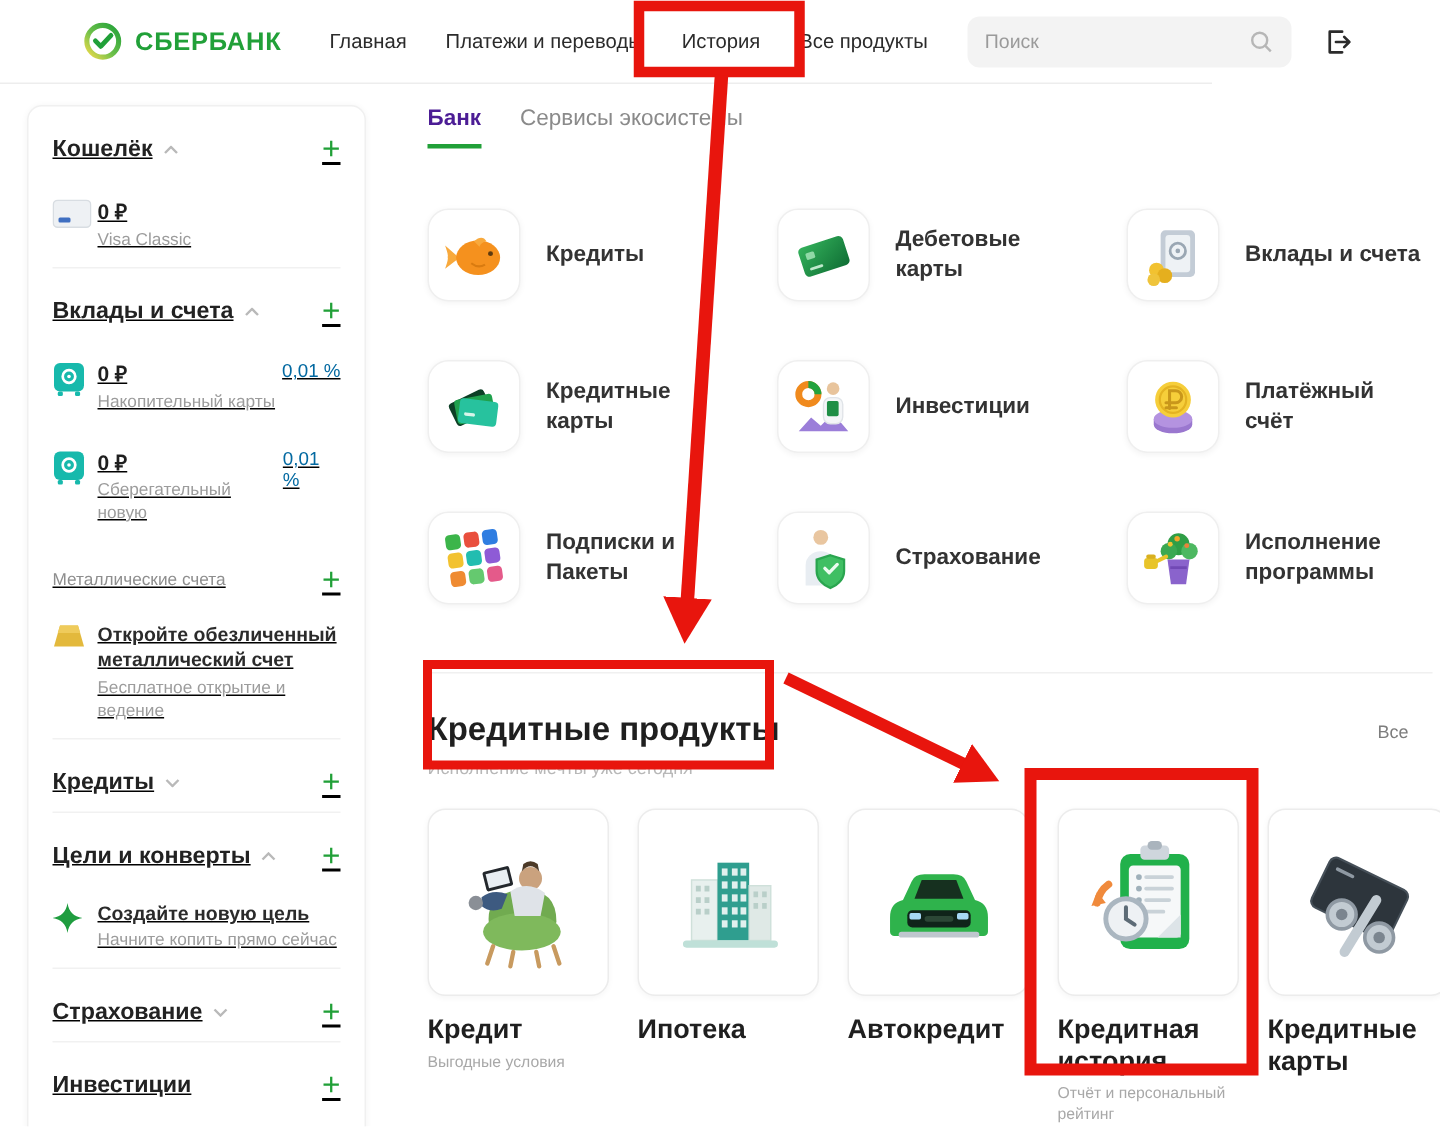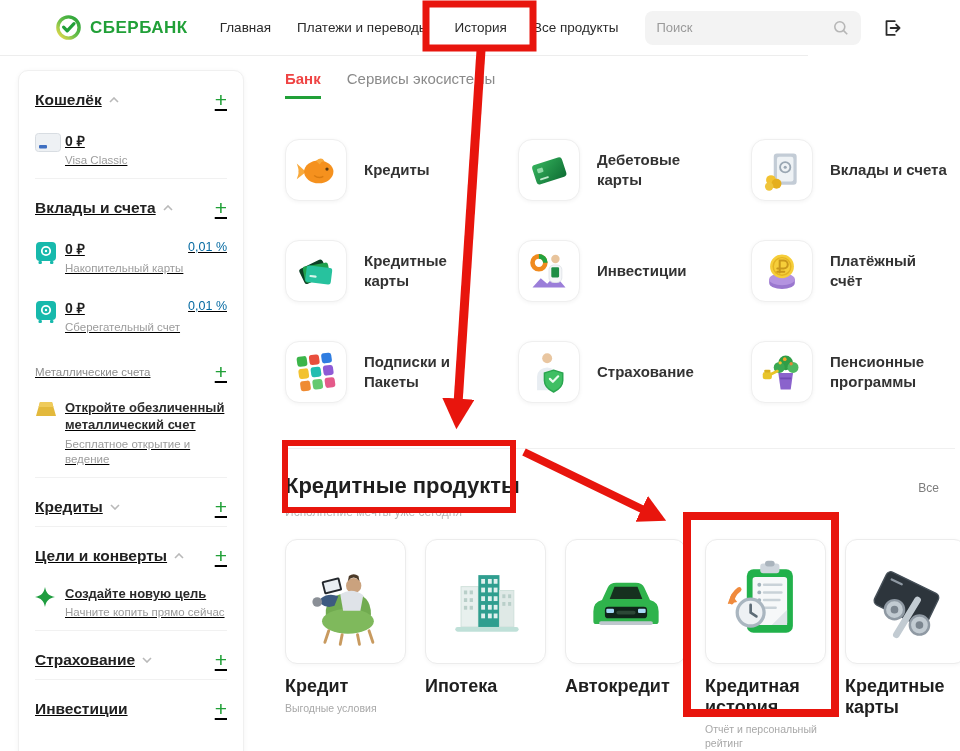--- a/index.html
+++ b/index.html
@@ -39,21 +39,21 @@
   .sb-item .ic { width:30px; flex:0 0 30px; display:flex; justify-content:flex-start; padding-top:2px; }
   .sb-amt { font-size:14px; font-weight:bold; color:#1f1f1f; }
   .sb-sub { font-size:11.5px; color:#9c9c9c; margin-top:3px; line-height:1.3; }
   .sb-rate { margin-left:auto; font-size:12.5px; color:#0369a1; padding-top:1px; }
   .sb-offer-title { font-size:13px; font-weight:600; color:#2b2b2b; line-height:1.35; }
 
   
   .main { position:absolute; top:70px; left:285px; width:672px; }
   .tabs { display:flex; gap:26px; align-items:flex-start; }
   .tab { font-size:15px; color:#8a8a8a; cursor:pointer; padding-bottom:9px; }
-  .tab.active { color:#ef4444; font-weight:600; border-bottom:3px solid #21A038; }
+  .tab.active { color:#4c1d95; font-weight:600; border-bottom:3px solid #21A038; }
   .tiles { margin-top:20px; display:grid; grid-template-columns:233px 233px 206px; grid-auto-rows:101px; }
   .tile { display:flex; align-items:center; gap:17px; cursor:pointer; }
   .tile-icon { width:62px; height:62px; flex:0 0 62px; background:#fff; border:1px solid #efefef;
                border-radius:14px; box-shadow:0 1px 4px rgba(0,0,0,.05); display:flex;
                align-items:center; justify-content:center; }
   .tile-label { font-size:15px; font-weight:600; color:#333; line-height:1.3; max-width:120px; }
   .hr { margin-top:26px; border-top:1px solid #f0f0f0; width:670px; }
 
   .sec-head { margin-top:24px; position:relative; }
   .sec-title { font-size:22px; font-weight:bold; color:#1f1f1f; }
@@ -170,21 +170,21 @@
           <svg width="22" height="24" viewBox="0 0 22 24">
             <rect x="1" y="1" width="20" height="19" rx="4" fill="#17B9AC"></rect>
             <circle cx="11" cy="10" r="4.2" fill="none" stroke="#fff" stroke-width="1.8"></circle>
               <circle cx="11" cy="10" r="1.2" fill="#fff"></circle>
             <rect x="3.5" y="20" width="3.4" height="3" rx="1" fill="#17B9AC"></rect>
               <rect x="15" y="20" width="3.4" height="3" rx="1" fill="#17B9AC"></rect>
           </svg>
         </span>
         <div>
           <div class="sb-amt">0 ₽</div>
-          <div class="sb-sub">Сберегательный счет</div>
+          <div class="sb-sub">Сберегательный новую</div>
         </div>
         <span class="sb-rate">0,01 %</span>
       </div>
       <div class="sb-title-row" style="margin-top:28px;">
         <span class="sb-title-sm">Металлические счета</span>
         <span class="plus">+</span>
       </div>
       <div class="sb-item" style="margin-top:18px;">
         <span class="ic">
           <svg width="22" height="16" viewBox="0 0 22 16">
@@ -390,21 +390,21 @@
           <circle cx="27" cy="10" r="2" fill="#f2a62a"></circle>
               <circle cx="34" cy="15" r="1.8" fill="#e9823a"></circle>
               <circle cx="22" cy="14" r="1.8" fill="#f2c230"></circle>
           <path d="M20 25 h16 l-2.5 18 h-11 z" fill="#8a63cc"></path>
           <path d="M22 31 h12" stroke="#7149b5" stroke-width="2"></path>
           <rect x="3" y="24" width="10" height="8" rx="2.5" fill="#e8c42a"></rect>
           <path d="M13 26 l6 -3" stroke="#e8c42a" stroke-width="3" stroke-linecap="round"></path>
           <rect x="4.5" y="21.5" width="7" height="3" rx="1.5" fill="#d9b01f"></rect>
         </svg>
           </span>
-        <span class="tile-label">Пенсионные программы</span>
+        <span class="tile-label">Исполнение программы</span>
       </div>
     </div>
 
     <div class="hr"></div>
 
     <div class="sec-head">
       <div class="sec-title">Кредитные продукты</div>
       <div class="sec-sub">Исполнение мечты уже сегодня</div>
       <span class="all-link">Все</span>
     </div>

